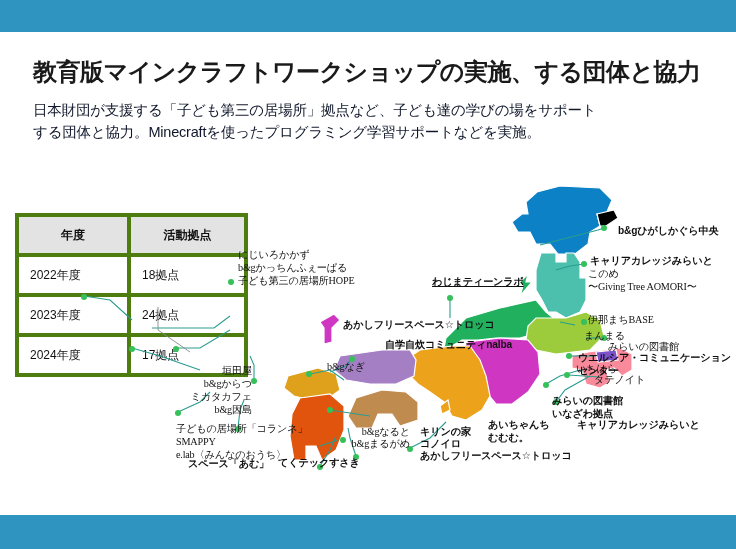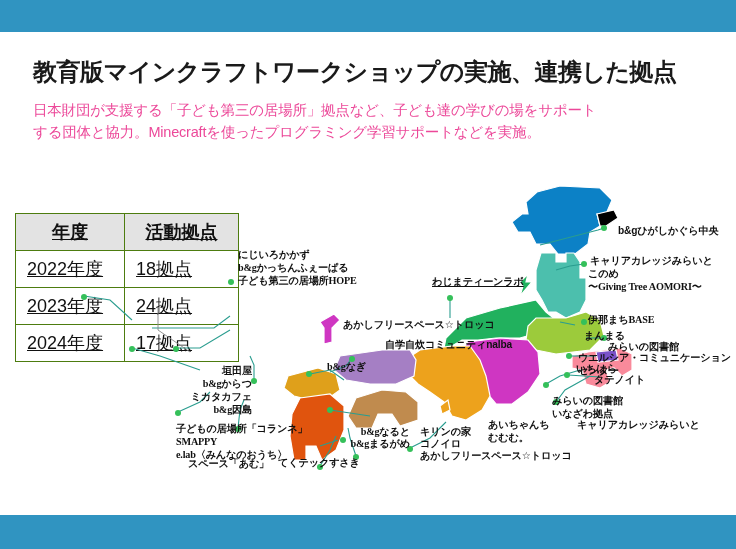--- a/index.html
+++ b/index.html
@@ -14,36 +14,35 @@
   .bar-top{top:0;height:32px;}
   .bar-bottom{bottom:0;height:34px;}
 
   .title{
     position:absolute;left:33px;top:56px;
     font-size:24px;font-weight:bold;color:#1a1a1a;
     letter-spacing:-0.5px;white-space:nowrap;
   }
   .subtitle{
     position:absolute;left:33px;top:99px;
-    font-size:14.5px;color:#ec4899;line-height:1.55;
+    font-size:14.5px;color:#0f172a;line-height:1.55;
     white-space:pre-line;letter-spacing:-0.2px;
   }
 
   
   .tbl{
     position:absolute;left:15px;top:213px;
     border-collapse:collapse;
   }
   .tbl td,.tbl th{
-    border:1px solid #4d7c0f;
+    border:4px solid #4d7c0f;
     padding:0;
     height:36px;
-    font-size:18px;
+    font-size:12px;
     color:#111;
-    text-decoration:underline;
   }
   .tbl th{
     background:#e3e3e3;font-weight:bold;text-align:center;
   }
   .tbl td{ text-align:left; padding-left:11px; font-weight:normal;}
   .tbl .c0{width:97px;}
   .tbl .c1{width:102px;}
 
   
   .mapwrap{position:absolute;left:0;top:170px;width:736px;height:330px;}
@@ -52,31 +51,31 @@
   
   .lbl{
     position:absolute;
     font-size:10.2px;
     color:#111;
     line-height:1.28;
     white-space:pre-line;
     font-weight:bold;
     letter-spacing:-0.2px;
   }
-  .lbl.serif{font-family:"Liberation Serif","DejaVu Serif",serif;font-weight:bold;}
+  .lbl.serif{font-family:"Liberation Serif","DejaVu Serif",serif;font-weight:normal;}
   .lbl.r{text-align:right;}
   .dot{position:absolute;width:6px;height:6px;border-radius:50%;background:#35c05a;}
 </style>
 </head>
 <body>
 
 <div class="bar bar-top" style="background: rgb(48, 148, 193);"></div>
 <div class="bar bar-bottom" style="background: rgb(48, 148, 193);"></div>
 
-<div class="title">教育版マインクラフトワークショップの実施、連携した拠点</div>
+<div class="title">教育版マインクラフトワークショップの実施、する団体と協力</div>
 <div class="subtitle">日本財団が支援する「子ども第三の居場所」拠点など、子ども達の学びの場をサポート
 する団体と協力。Minecraftを使ったプログラミング学習サポートなどを実施。</div>
 
 <table class="tbl">
   <thead>
     <tr>
       <th class="c0">年度</th>
       <th class="c1">活動拠点</th>
     </tr>
   </thead>

